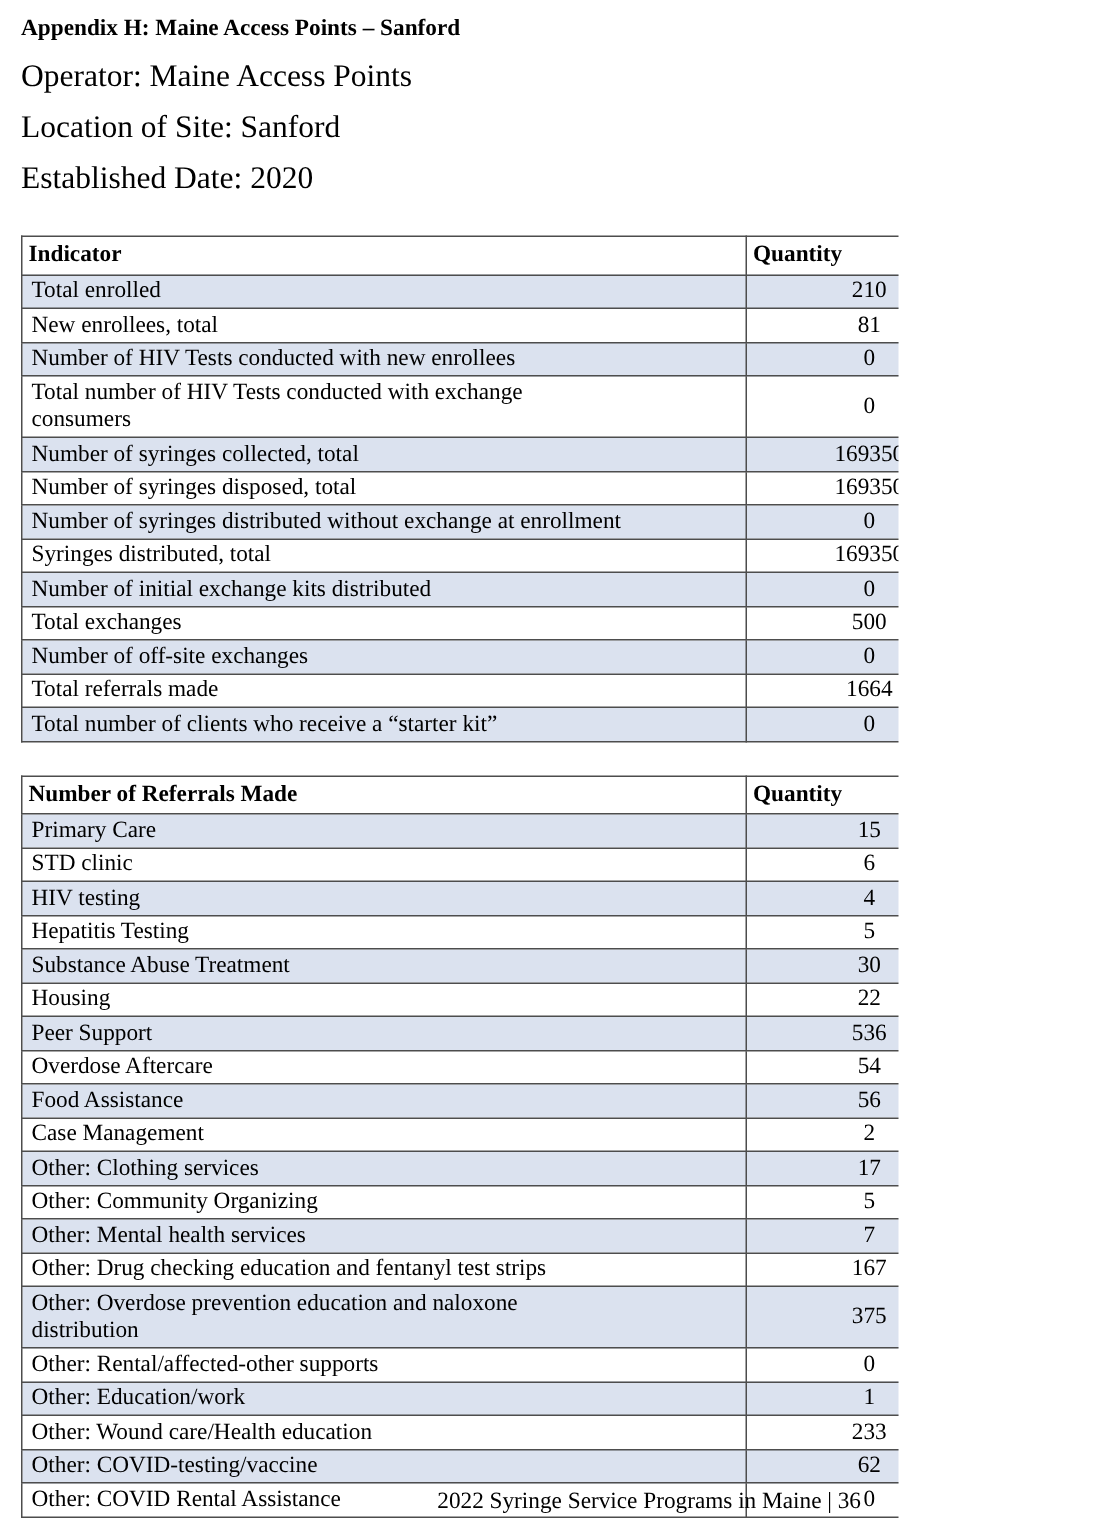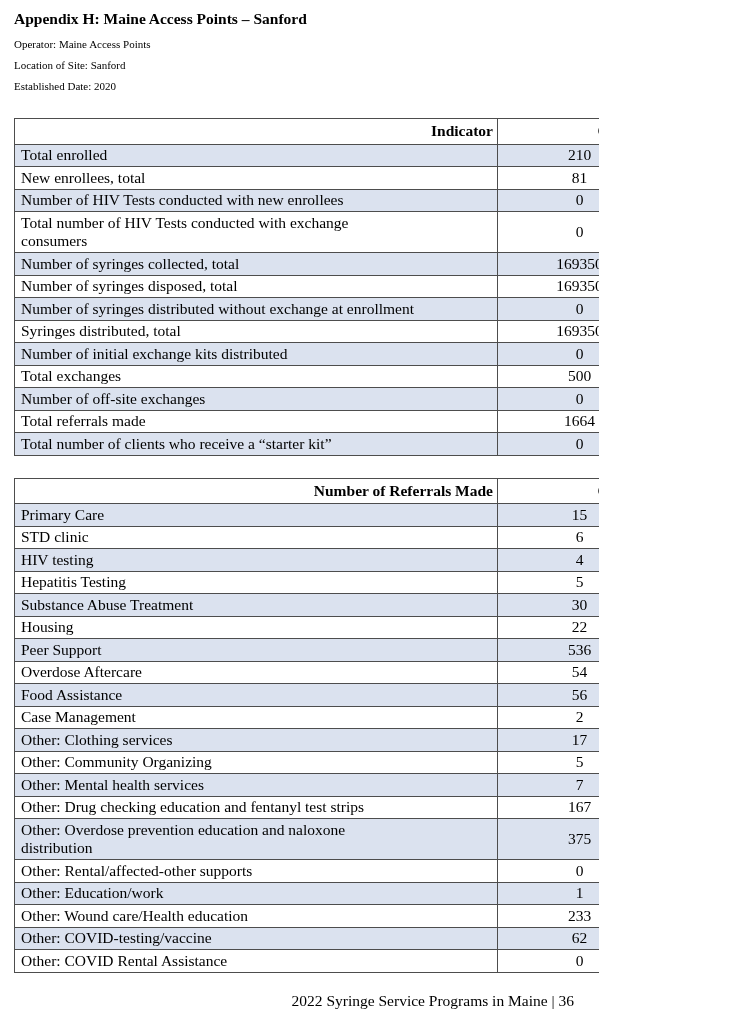--- a/index.html
+++ b/index.html
@@ -17,40 +17,40 @@
     box-sizing: border-box;
     padding: 8px 14px;
     overflow: hidden;
   }
   .title {
     font-size: 15.5px;
     font-weight: bold;
     margin: 2px 0 10px 0;
   }
   .meta {
-    font-size: 11px;
+    font-size: 21px;
     margin: 0 0 9px 0;
   }
   table.data-table {
     border-collapse: collapse;
     table-layout: fixed;
     width: 647px;
     margin-top: 26px;
     border: 1.5px solid #333333;
   }
   table.data-table.second { margin-top: 22px; font-family: Liberation Serif, serif; }
   .data-table th, .data-table td {
     border: 1px solid var(--table-border);
     font-size: 15.5px;
     line-height: 18.5px;
     vertical-align: middle;
   }
   .data-table th {
     font-weight: bold;
-    text-align: right;
+    text-align: left;
     padding: 3px 4px;
     background: #ffffff;
   }
   .data-table td.label-cell {
     text-align: left;
     padding: 1.5px 10px 1.5px 6px;
   }
   .data-table td.value-cell {
     text-align: center;
     padding: 1.5px 4px;

